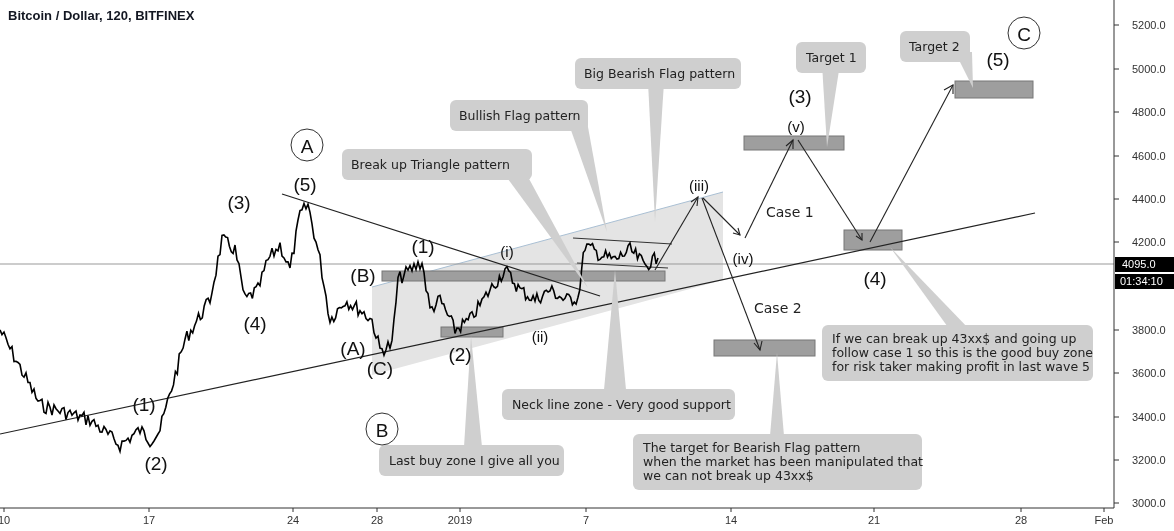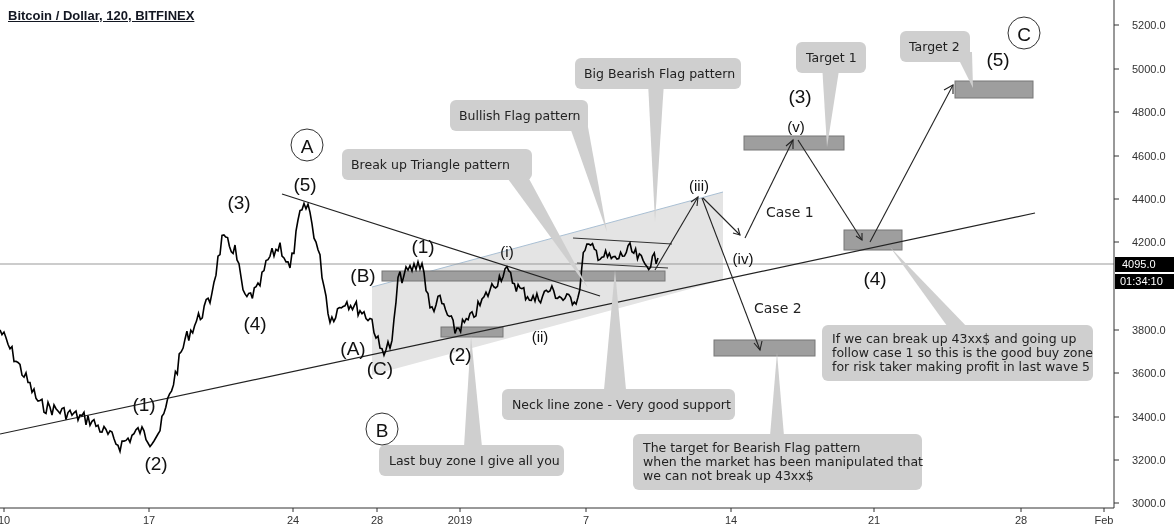--- a/index.html
+++ b/index.html
@@ -1,18 +1,18 @@
 <!DOCTYPE html>
 <html><head>
 <meta charset="utf-8">
 <style>
   html,body{margin:0;padding:0;background:#fff;}
   body{width:1174px;height:531px;position:relative;overflow:hidden;font-family:"DejaVu Sans",sans-serif;}
   #chart-svg{position:absolute;left:0;top:0;}
-  .title{position:absolute;left:8px;top:8px;font-family:"Liberation Sans",sans-serif;font-weight:bold;font-size:13px;color:#131722;text-decoration:underline;}
+  .title{position:absolute;left:8px;top:8px;font-family:"Liberation Sans",sans-serif;font-weight:bold;font-size:13px;color:#131722;}
   .axis-label{font-family:"Liberation Sans",sans-serif;font-size:11px;fill:#333;}
   .wave{font-family:"Liberation Sans",sans-serif;font-size:19px;fill:#111;}
   .wave-sm{font-family:"Liberation Sans",sans-serif;font-size:15px;fill:#111;}
   .callout{font-family:"DejaVu Sans",sans-serif;font-size:12.5px;fill:#222;}
   .case{font-family:"DejaVu Sans",sans-serif;font-size:14px;fill:#222;}
   .badge-text{font-family:"Liberation Sans",sans-serif;font-size:11px;fill:#fff;}
 </style>
 </head>
 <body>
 

